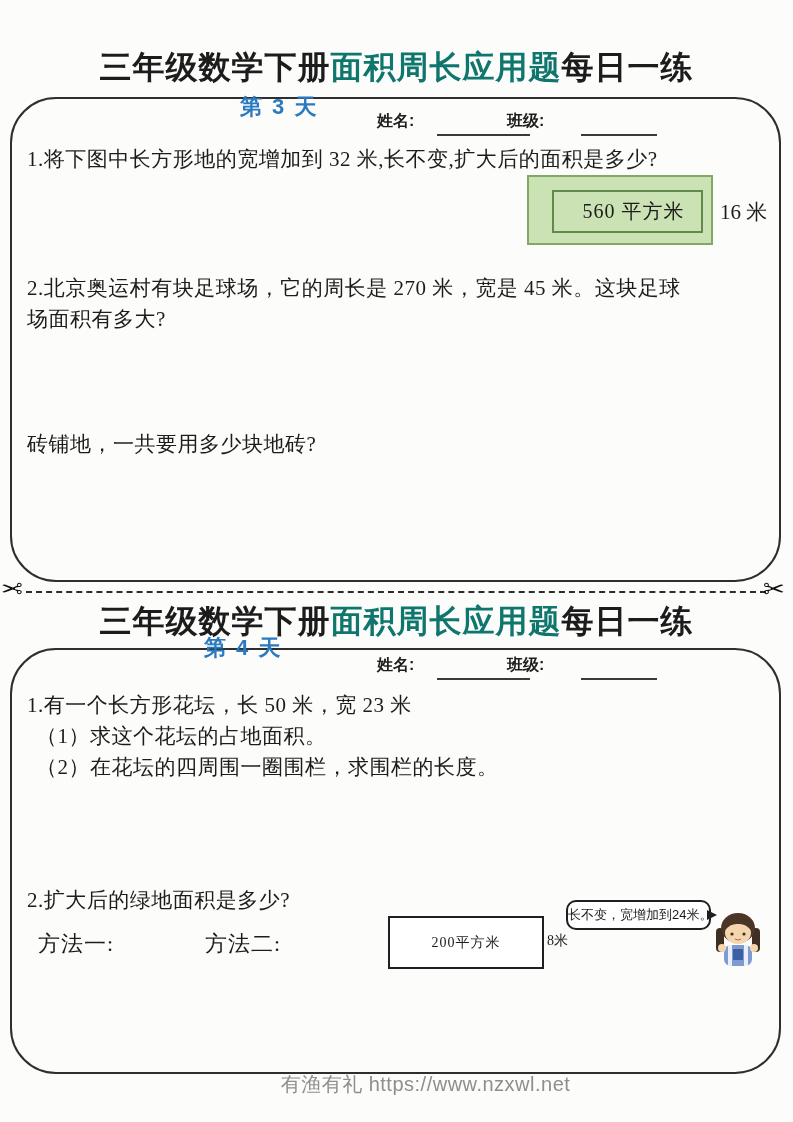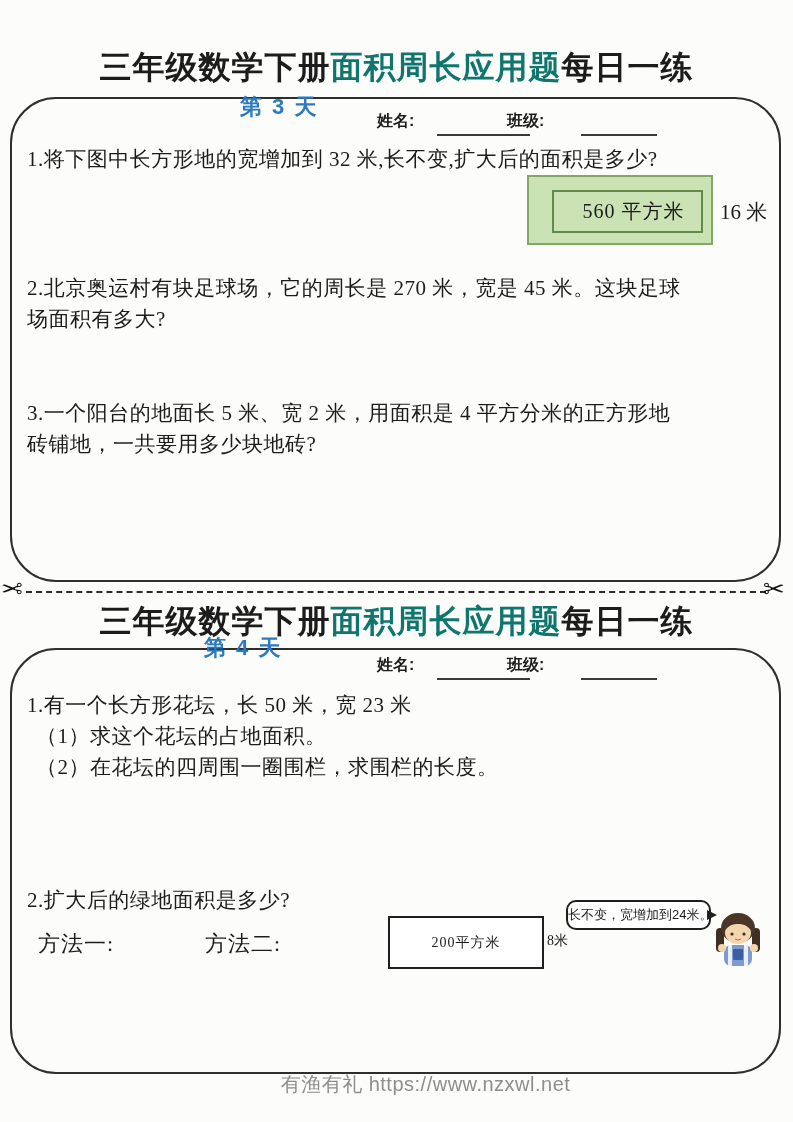--- a/index.html
+++ b/index.html
@@ -55,21 +55,20 @@
   <div class="abs fig-green-outer" style="left:527px;top:175px;width:182px;height:66px;">
     <div class="abs fig-green-inner" style="left:23px;top:13px;width:135px;height:39px;padding-left:12px;">
       <span>560 平方米</span>
     </div>
   </div>
   <div class="abs dim-label" style="left:720px;top:198px;">16 米</div>
 
   <div class="abs prob" style="left:27px;top:274px;">2.北京奥运村有块足球场，它的周长是 270 米，宽是 45 米。这块足球</div>
   <div class="abs prob" style="left:27px;top:305px;">场面积有多大?</div>
 
-  <div class="abs prob" style="left:27px;top:399px;">3.一个阳台的地面长 5 米、宽 2 米，用面积是 4 平方分米的正方形地</div>
   <div class="abs prob" style="left:27px;top:430px;">砖铺地，一共要用多少块地砖?</div>
 
   <div class="abs cut-line" style="left:26px;top:591px;width:740px;"></div>
   <div class="abs scissors flip" style="left:1px;top:576px;">✂</div>
   <div class="abs scissors" style="left:763px;top:576px;">✂</div>
 
   <div class="abs worksheet-title" style="top:600px;left:0;"><span>三年级数学下册</span><span class="title-red">面积周长应用题</span><span>每日一练</span></div>
 
   <div class="abs sheet-box" style="left:10px;top:648px;width:767px;height:422px;"></div>
 

